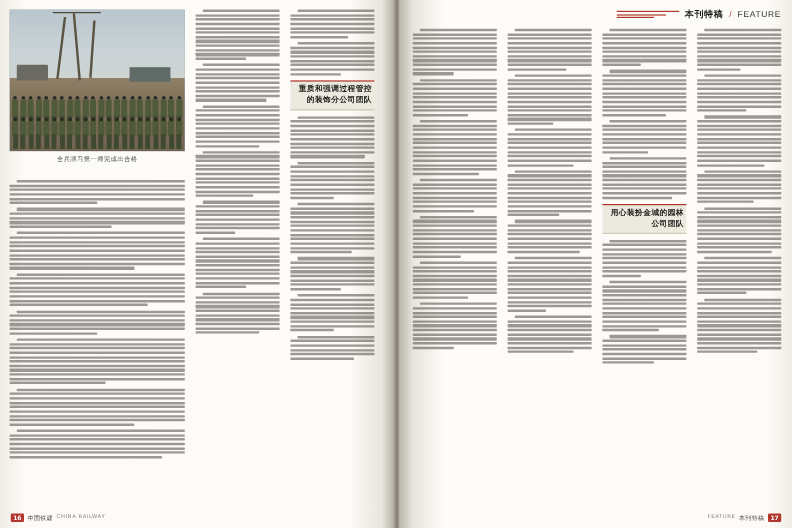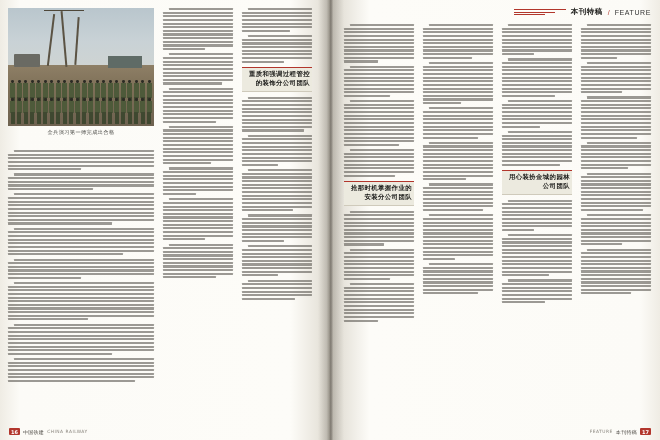--- a/index.html
+++ b/index.html
@@ -812,23 +812,20 @@
           <div class="para">
             <div class="ln i" style="width: calc(100% - 6px);"></div>
             <div class="ln"></div>
             <div class="ln"></div>
             <div class="ln"></div>
             <div class="ln"></div>
             <div class="ln"></div>
             <div class="ln"></div>
             <div class="ln" style="width: 73%;"></div>
           </div>
-          <div class="heading">
-            <div class="htxt">抢那时机掌握作业的安装分公司团队</div>
-          </div>
           <div class="para">
             <div class="ln i" style="width: calc(100% - 6px);"></div>
             <div class="ln"></div>
             <div class="ln"></div>
             <div class="ln"></div>
             <div class="ln"></div>
             <div class="ln"></div>
             <div class="ln"></div>
             <div class="ln"></div>
             <div class="ln"></div>

